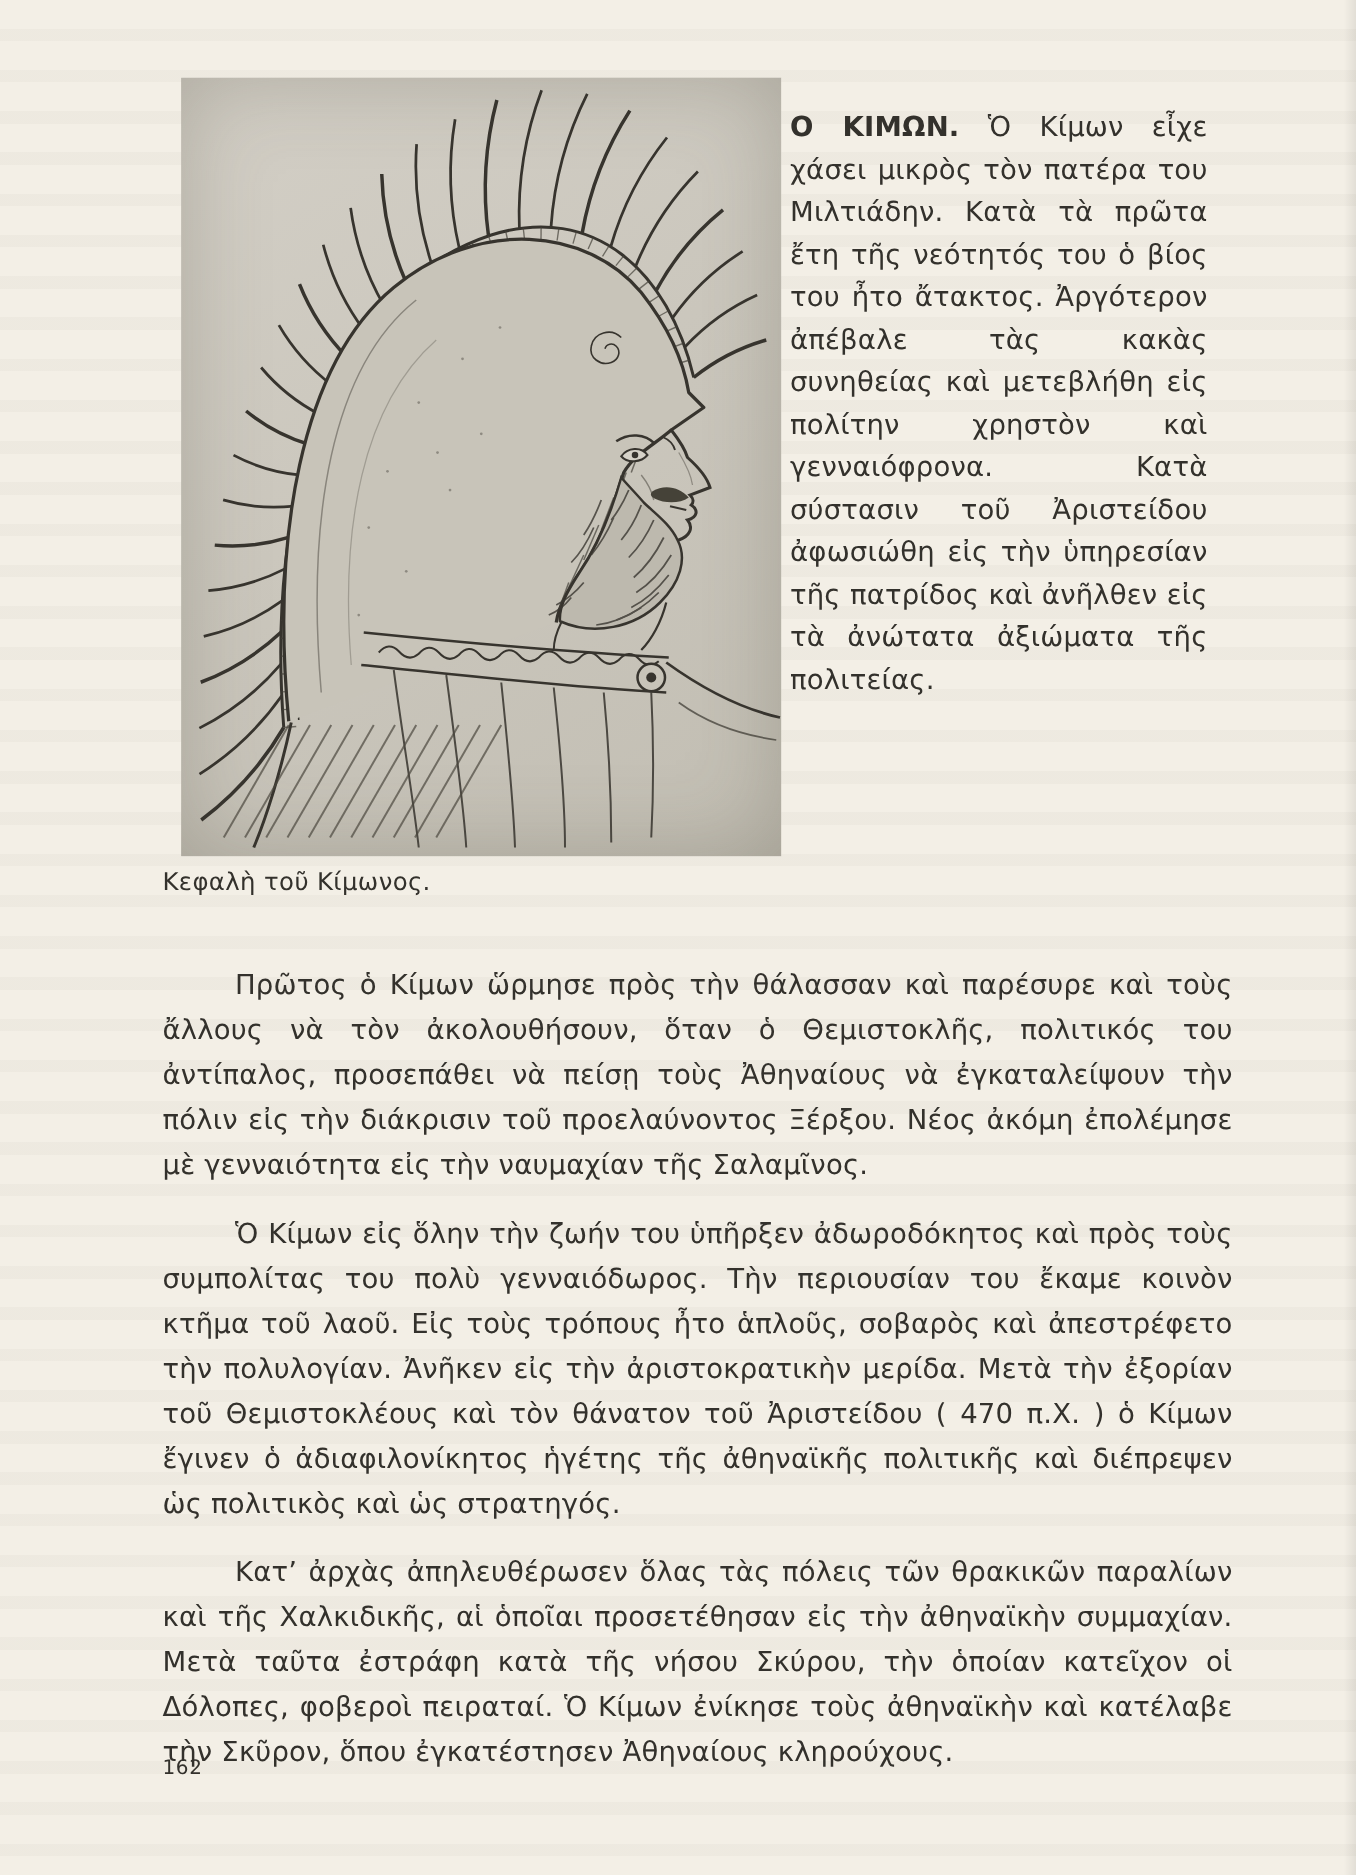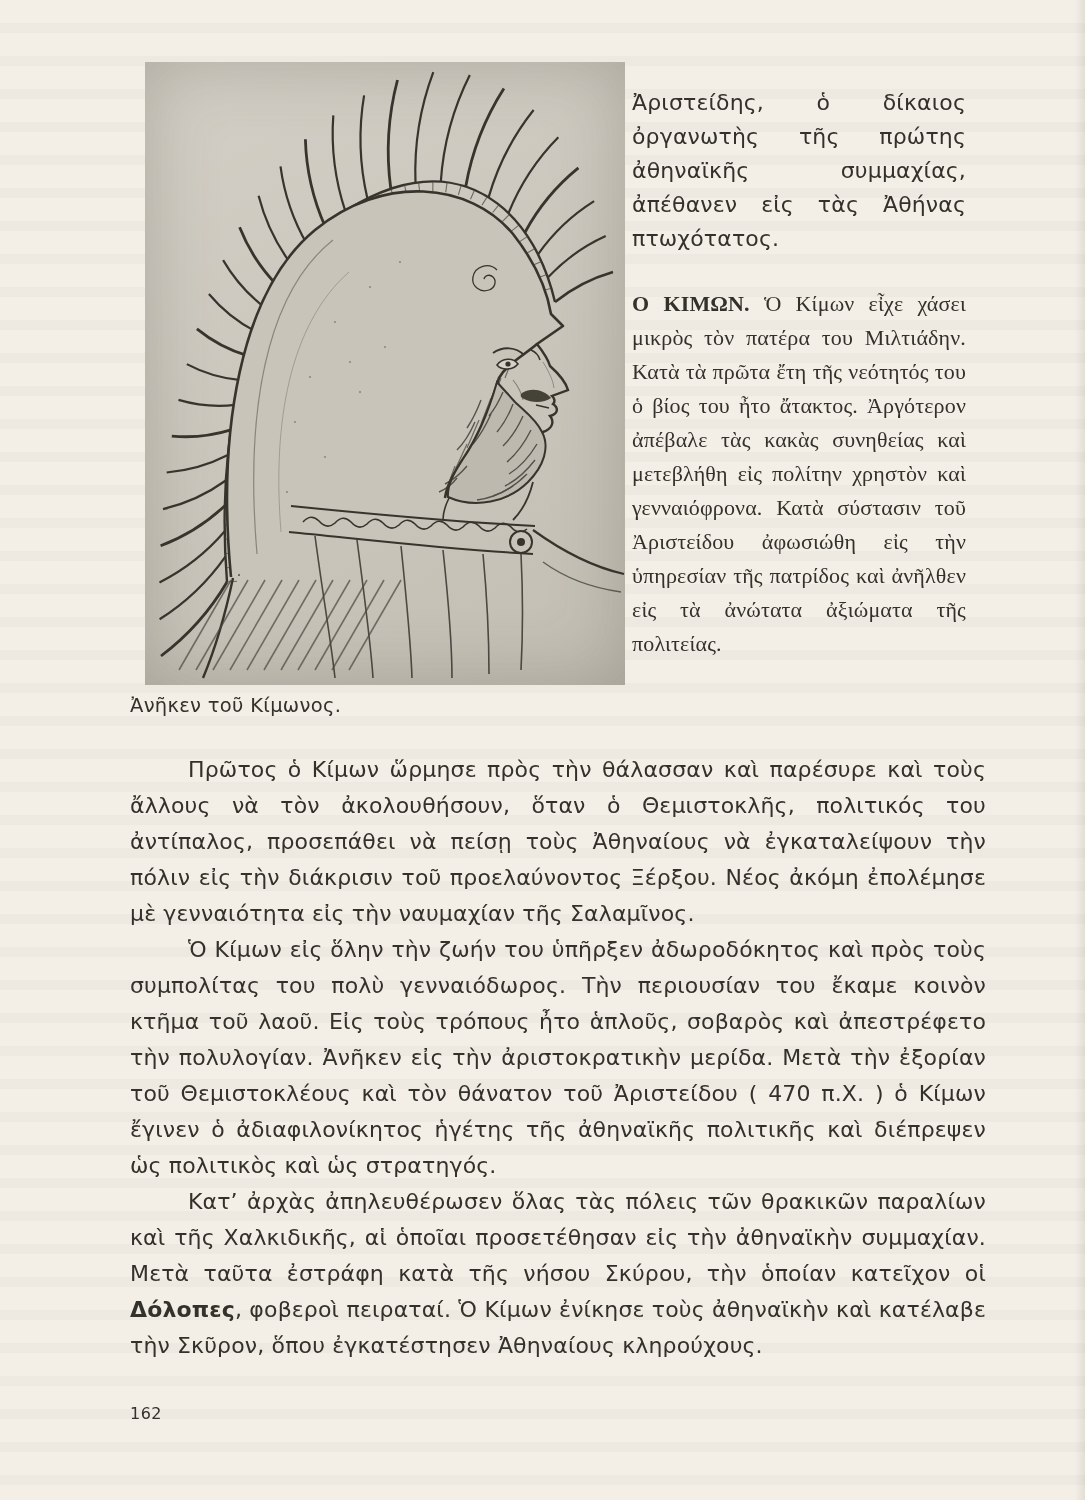--- a/index.html
+++ b/index.html
@@ -41,22 +41,22 @@
     font-size:22px; line-height:34px;
     text-align:justify; letter-spacing:.15px;
   }
   .col p + p { margin-top:31px;font-family:Liberation Serif, serif; }
   .heading { font-weight:bold; }
   .bodytext {
     position:absolute; left:130px; top:752px; width:856px;
     font-size:22px; line-height:36px;
     text-align:justify; letter-spacing:.15px;
   }
-  .bodytext p { text-indent:58px; }
-  .bold-inline { font-weight:bold; }
+  .bodytext p { text-indent:58px;margin-top:19px; }
+  .bold-inline { font-weight:normal; }
   .pageno {
     position:absolute; left:130px; top:1404px;
     font-size:16px; letter-spacing:.5px;
   }
 </style>
 </head>
 <body>
 
 <div class="sheet">
   <div class="ghost"></div>
@@ -240,24 +240,23 @@
           <line x1="119" y1="608" x2="171" y2="518" stroke="#4c483f" stroke-width="1.6" opacity="0.7"></line>
           <line x1="136" y1="608" x2="188" y2="518" stroke="#4c483f" stroke-width="1.6" opacity="0.7"></line>
           <line x1="153" y1="608" x2="205" y2="518" stroke="#4c483f" stroke-width="1.6" opacity="0.7"></line>
           <line x1="170" y1="608" x2="222" y2="518" stroke="#4c483f" stroke-width="1.6" opacity="0.7"></line>
           <line x1="187" y1="608" x2="239" y2="518" stroke="#4c483f" stroke-width="1.6" opacity="0.7"></line>
           <line x1="204" y1="608" x2="256" y2="518" stroke="#4c483f" stroke-width="1.6" opacity="0.7"></line>
         </g>
     </svg>
   </div>
 
-  <div class="caption">Ἀνῆκεν τοῦ Κίμωνος.</div>
+  <div class="caption">Κεφαλὴ τοῦ Κίμωνος.</div>
 
   <div class="col">
-    <p>Ἀριστείδης, ὁ δίκαιος ὀργανωτὴς τῆς πρώτης ἀθηναϊκῆς συμμαχίας, ἀπέθανεν εἰς τὰς Ἀθήνας πτωχότατος.</p>
     <p><span class="heading">Ο ΚΙΜΩΝ.</span><span> Ὁ Κίμων εἶχε χάσει μικρὸς τὸν πατέρα του Μιλτιάδην. Κατὰ τὰ πρῶτα ἔτη τῆς νεότητός του ὁ βίος του ἦτο ἄτακτος. Ἀργότερον ἀπέβαλε τὰς κακὰς συνηθείας καὶ μετεβλήθη εἰς πολίτην χρηστὸν καὶ γενναιόφρονα. Κατὰ σύστασιν τοῦ Ἀριστείδου ἀφωσιώθη εἰς τὴν ὑπηρεσίαν τῆς πατρίδος καὶ ἀνῆλθεν εἰς τὰ ἀνώτατα ἀξιώματα τῆς πολιτείας.</span></p>
   </div>
 
   <div class="bodytext">
     <p>Πρῶτος ὁ Κίμων ὥρμησε πρὸς τὴν θάλασσαν καὶ παρέσυρε καὶ τοὺς ἄλλους νὰ τὸν ἀκολουθήσουν, ὅταν ὁ Θεμιστοκλῆς, πολιτικός του ἀντίπαλος, προσεπάθει νὰ πείσῃ τοὺς Ἀθηναίους νὰ ἐγκαταλείψουν τὴν πόλιν εἰς τὴν διάκρισιν τοῦ προελαύνοντος Ξέρξου. Νέος ἀκόμη ἐπολέμησε μὲ γενναιότητα εἰς τὴν ναυμαχίαν τῆς Σαλαμῖνος.</p>
     <p>Ὁ Κίμων εἰς ὅλην τὴν ζωήν του ὑπῆρξεν ἀδωροδόκητος καὶ πρὸς τοὺς συμπολίτας του πολὺ γενναιόδωρος. Τὴν περιουσίαν του ἔκαμε κοινὸν κτῆμα τοῦ λαοῦ. Εἰς τοὺς τρόπους ἦτο ἁπλοῦς, σοβαρὸς καὶ ἀπεστρέφετο τὴν πολυλογίαν. Ἀνῆκεν εἰς τὴν ἀριστοκρατικὴν μερίδα. Μετὰ τὴν ἐξορίαν τοῦ Θεμιστοκλέους καὶ τὸν θάνατον τοῦ Ἀριστείδου ( 470 π.Χ. ) ὁ Κίμων ἔγινεν ὁ ἀδιαφιλονίκητος ἡγέτης τῆς ἀθηναϊκῆς πολιτικῆς καὶ διέπρεψεν ὡς πολιτικὸς καὶ ὡς στρατηγός.</p>
     <p><span>Κατ’ ἀρχὰς ἀπηλευθέρωσεν ὅλας τὰς πόλεις τῶν θρακικῶν παραλίων καὶ τῆς Χαλκιδικῆς, αἱ ὁποῖαι προσετέθησαν εἰς τὴν ἀθηναϊκὴν συμμαχίαν. Μετὰ ταῦτα ἐστράφη κατὰ τῆς νήσου Σκύρου, τὴν ὁποίαν κατεῖχον οἱ </span><span class="bold-inline">Δόλοπες</span><span>, φοβεροὶ πειραταί. Ὁ Κίμων ἐνίκησε τοὺς ἀθηναϊκὴν καὶ κατέλαβε τὴν Σκῦρον, ὅπου ἐγκατέστησεν Ἀθηναίους κληρούχους.</span></p>
   </div>
 
   <div class="pageno">162</div>

